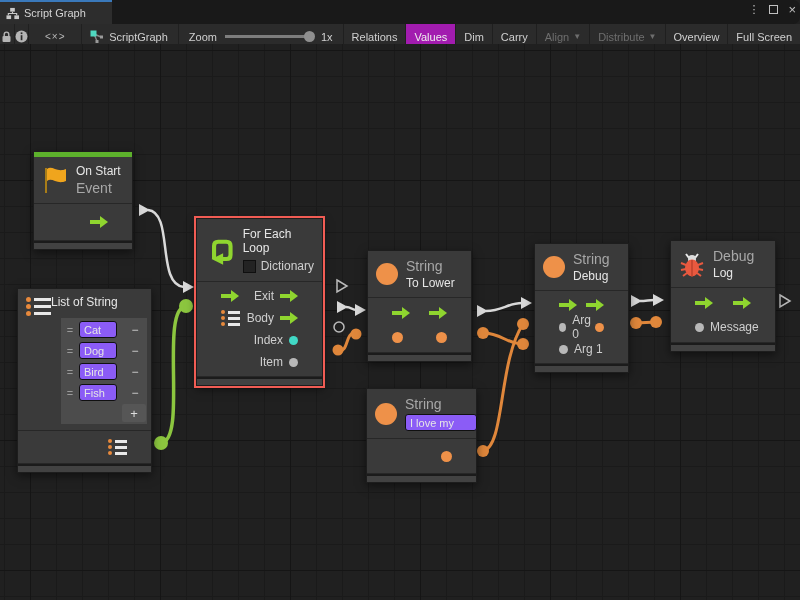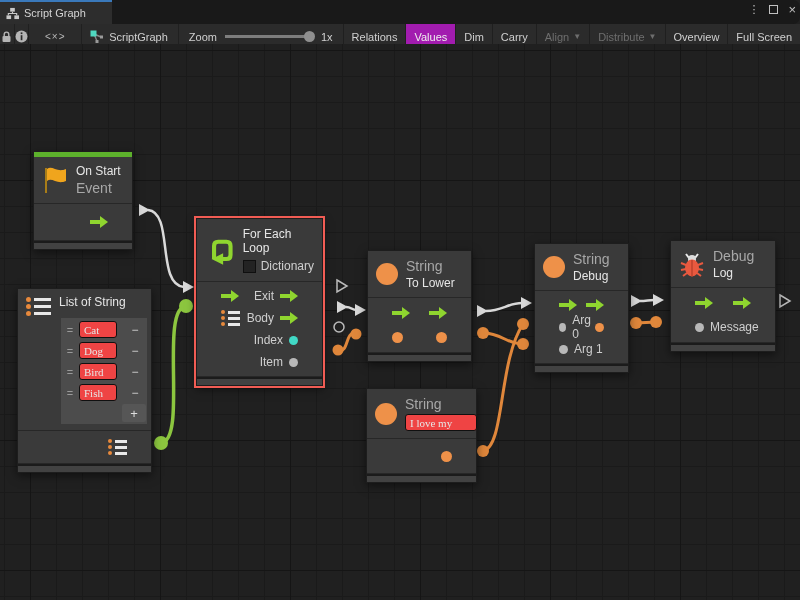--- a/index.html
+++ b/index.html
@@ -65,22 +65,22 @@
   .green-bar { height:5px; background:#5db12c; }
 
   .list-icon { display:flex; flex-direction:column; gap:2px; }
   .list-icon .li-row { display:flex; align-items:center; gap:3px; }
   .li-dot { width:4px; height:4px; border-radius:50%; background:#e8893c; }
   .li-bar { width:12px; height:3px; background:#e8e8e8; }
   .list-icon.big .li-dot { width:5px; height:5px; }
   .list-icon.big .li-bar { width:17px; height:3px; }
 
   .checkbox { width:13px; height:13px; background:#232323; border:1px solid #0f0f0f; display:inline-block; }
-  .text-field { background:#ef4444; border:1px solid #101010; border-radius:3px; color:#e6e6e6;
-    font-size:11px; font-family:Liberation Serif, serif; height:17px; padding:0 4px; }
+  .text-field { background:#8b5cf6; border:1px solid #101010; border-radius:3px; color:#e6e6e6;
+    font-size:11px; font-family:Liberation Sans, sans-serif; height:17px; padding:0 4px; }
 
   
   .list-editor { margin:2px 6px 6px 43px; background:#4c4c4c; width:86px; padding:1px; }
   .le-row { display:flex; align-items:center; gap:3px; height:21px; padding:0 2px; }
   .le-handle { color:#9a9a9a; width:12px; text-align:center; font-size:11px; }
   .le-field { width:38px; text-align:left; }
   .le-minus { width:18px; height:16px; display:flex; align-items:center; justify-content:center;
     color:#d0d0d0; font-size:12px; margin-left:auto; }
   .le-addrow { display:flex; justify-content:flex-end; height:20px; align-items:center; }
   .le-plus { width:24px; height:18px; background:#565656; border-radius:2px; color:#dddddd;
@@ -254,21 +254,21 @@
             <rect y="4" width="10" height="4" fill="#8fd52f"></rect>
               <polygon points="10,0 18,6 10,12" fill="#8fd52f"></polygon>
           </svg>
         </span>
       </div>
     </div>
     <div class="node-footer"></div>
   </div>
 
   <div class="node" style="left:17px; top:244px; width:135px;">
-    <div style="padding:6px 8px 0 8px; display:flex; align-items:flex-start; gap:8px;">
+    <div style="padding:6px 8px 0 8px; display:flex; align-items:flex-start; ">
       <span class="list-icon big" style="margin-top:2px;">
         <span class="li-row">
             <span class="li-dot"></span>
             <span class="li-bar"></span>
           </span>
         <span class="li-row">
             <span class="li-dot"></span>
             <span class="li-bar"></span>
           </span>
         <span class="li-row">

